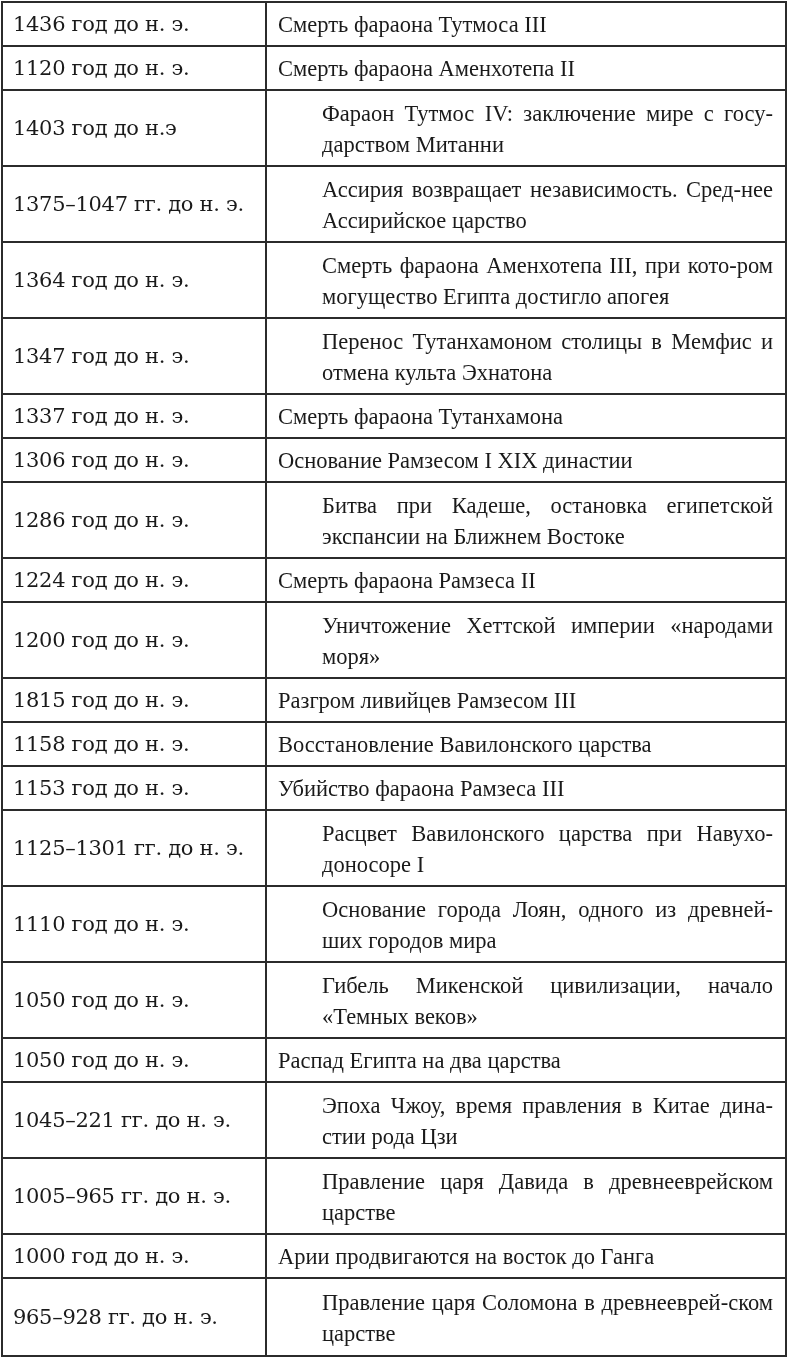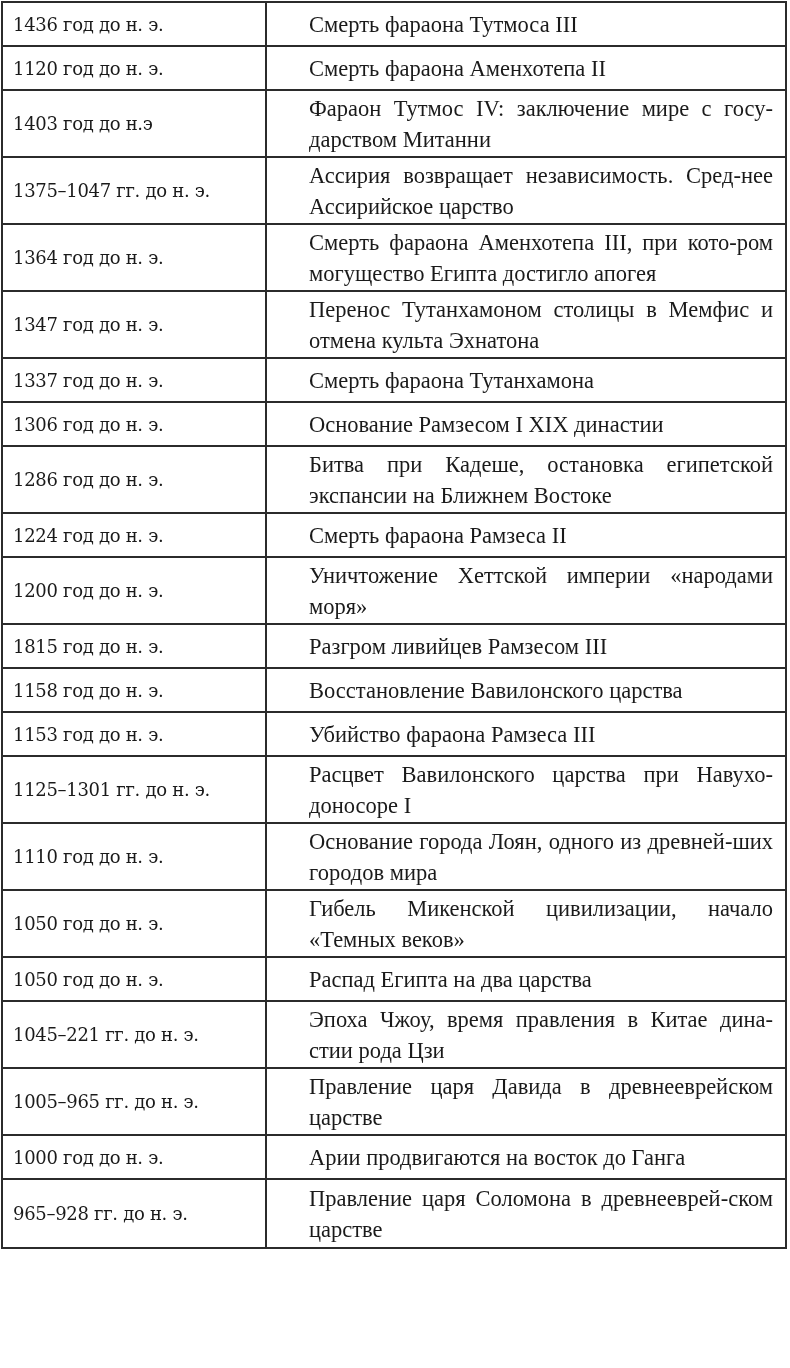--- a/index.html
+++ b/index.html
@@ -32,43 +32,42 @@
       border-bottom: none;
     }
     .cell-date {
       width: 264px;
       flex: 0 0 264px;
       border-right: 2px solid #2b2b2b;
       box-sizing: border-box;
       padding: 0 8px 0 10px;
       display: flex;
       align-items: center;
-      font-size: 18px;
+      font-size: 21px;
       letter-spacing: -0.3px;
       white-space: nowrap;
     }
     .cell-event {
       flex: 1 1 auto;
       box-sizing: border-box;
       padding: 7px 12px 6px 11px;
       font-family: "Liberation Serif", "DejaVu Serif", serif;
       font-size: 22.5px;
       line-height: 31px;
       text-align: justify;
       text-align-last: left;
       display: flex;
       align-items: center;
     }
     .cell-event span {
       display: block;
       width: 100%;
-      margin-left: 31px;
     }
     .h1 { height: 44px; }
-    .h2 { height: 67px; }
+    .h2 { height: 76px; gap: 44px; }
   </style>
 </head>
 <body>
 
 <div class="table">
   <div class="row h1">
     <div class="cell-date">1436 год до н. э.</div>
     <div class="cell-event">
         <span>Смерть фараона Тутмоса III</span>
       </div>

